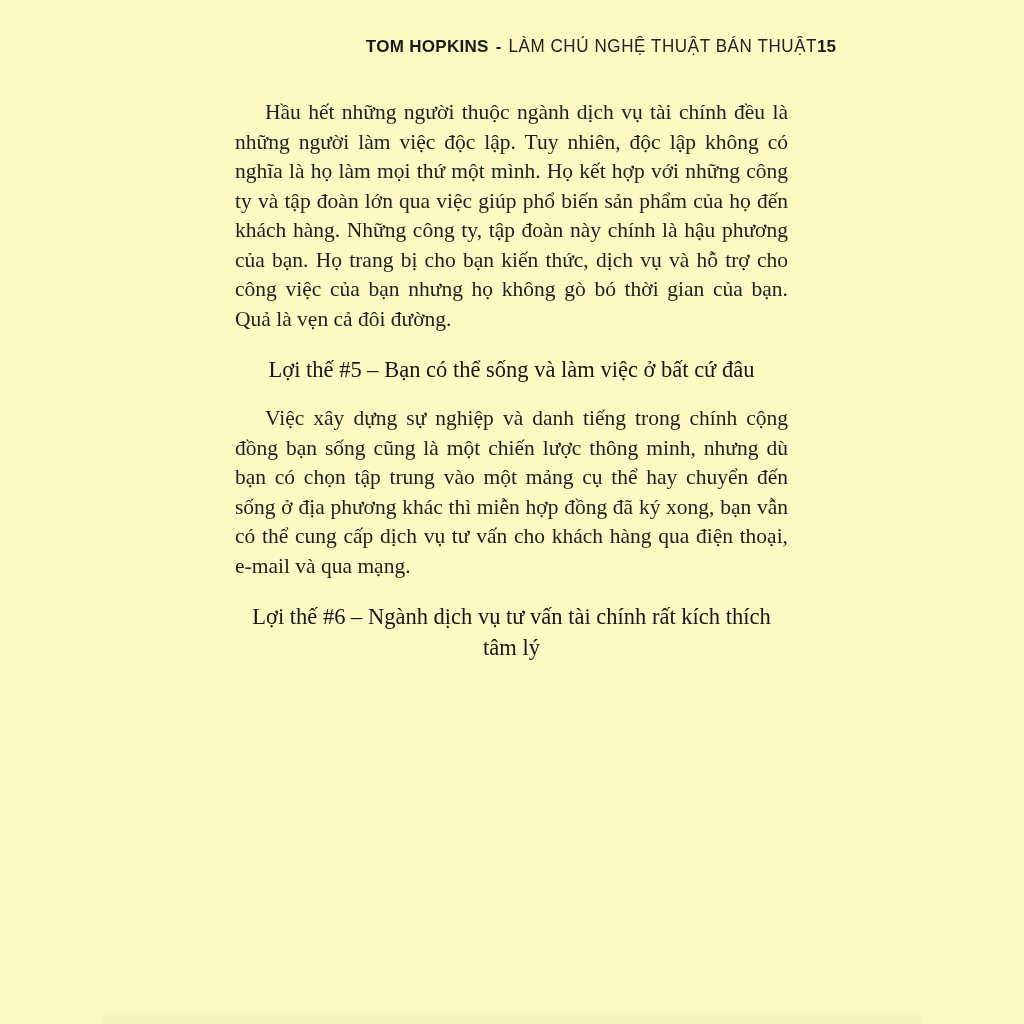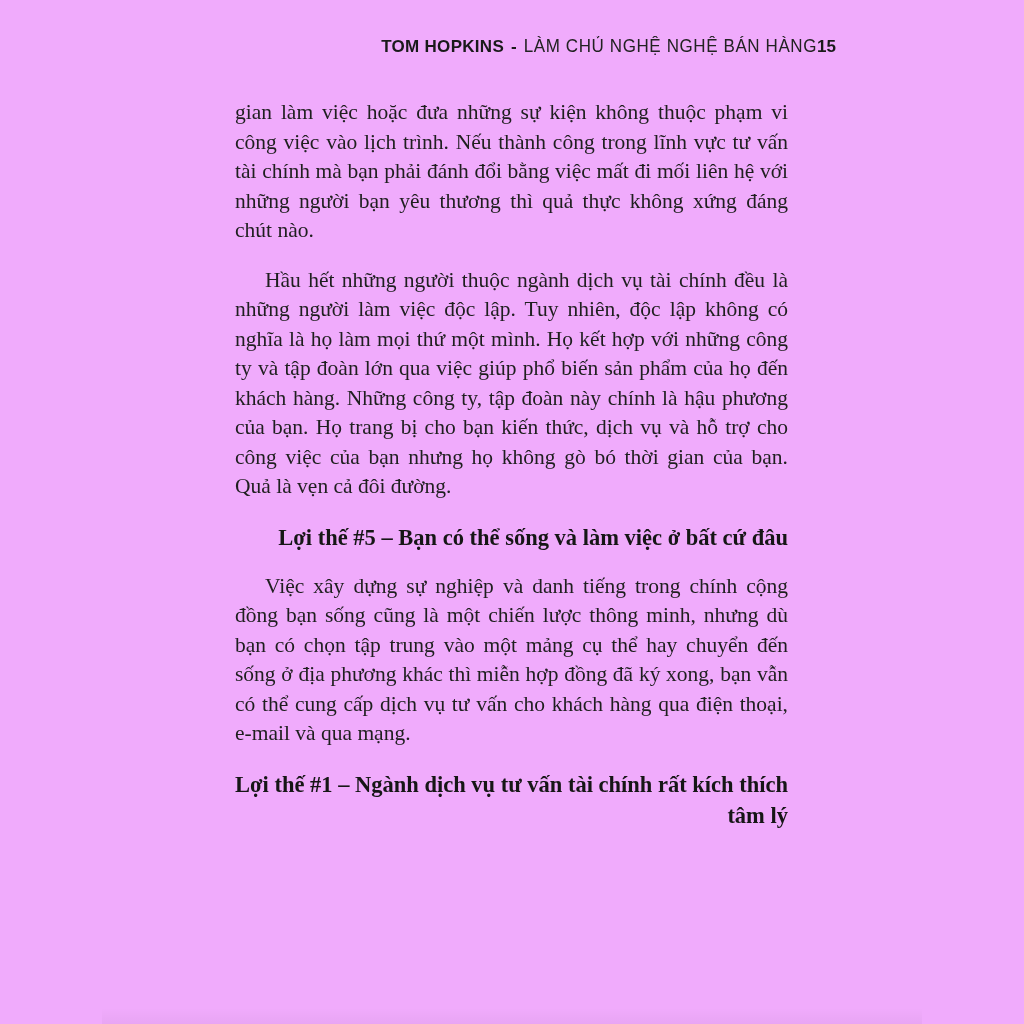--- a/index.html
+++ b/index.html
@@ -4,21 +4,21 @@
 <style>
   html, body {
     margin: 0;
     padding: 0;
     background: #ffffff;
   }
   .page {
     position: relative;
     width: 1024px;
     height: 1024px;
-    background: #f0abfc;
+    background: #fef9c3;
     overflow: hidden;
     color: #1c1c1c;
   }
 
   
   .running-header {
     position: absolute;
     top: 37px;
     right: 188px;
     display: flex;
@@ -60,25 +60,25 @@
   }
   .body-paragraph {
     margin: 0 0 20px 0;
     text-indent: 30px;
   }
   .body-paragraph.no-indent {
     text-indent: 0;
   }
   .section-heading {
     font-family: "Liberation Serif", "DejaVu Serif", serif;
-    font-weight: 700;
+    font-weight: 400;
     font-size: 22.5px;
     line-height: 31px;
     margin: 14px 0 19px 0;
-    text-align: right;
+    text-align: center;
     color: #161616;
   }
 
   
   .page-bottom-shadow {
     position: absolute;
     left: 10%;
     right: 10%;
     bottom: 0;
     height: 16px;
@@ -87,32 +87,31 @@
   }
 </style>
 </head>
 <body>
 
 <div class="page">
 
   <div class="running-header">
     <span class="header-author">TOM HOPKINS</span>
     <span class="header-separator">-</span>
-    <span class="header-title">LÀM CHỦ NGHỆ NGHỆ BÁN HÀNG</span>
+    <span class="header-title">LÀM CHỦ NGHỆ THUẬT BÁN THUẬT</span>
     <span class="header-pagenum">15</span>
   </div>
 
   <div class="text-column">
-    <p class="body-paragraph no-indent">gian làm việc hoặc đưa những sự kiện không thuộc phạm vi công việc vào lịch trình. Nếu thành công trong lĩnh vực tư vấn tài chính mà bạn phải đánh đổi bằng việc mất đi mối liên hệ với những người bạn yêu thương thì quả thực không xứng đáng chút nào.</p>
 
     <p class="body-paragraph">Hầu hết những người thuộc ngành dịch vụ tài chính đều là những người làm việc độc lập. Tuy nhiên, độc lập không có nghĩa là họ làm mọi thứ một mình. Họ kết hợp với những công ty và tập đoàn lớn qua việc giúp phổ biến sản phẩm của họ đến khách hàng. Những công ty, tập đoàn này chính là hậu phương của bạn. Họ trang bị cho bạn kiến thức, dịch vụ và hỗ trợ cho công việc của bạn nhưng họ không gò bó thời gian của bạn. Quả là vẹn cả đôi đường.</p>
 
     <h2 class="section-heading">Lợi thế #5 – Bạn có thể sống và làm việc ở bất cứ đâu</h2>
 
     <p class="body-paragraph">Việc xây dựng sự nghiệp và danh tiếng trong chính cộng đồng bạn sống cũng là một chiến lược thông minh, nhưng dù bạn có chọn tập trung vào một mảng cụ thể hay chuyển đến sống ở địa phương khác thì miễn hợp đồng đã ký xong, bạn vẫn có thể cung cấp dịch vụ tư vấn cho khách hàng qua điện thoại, e-mail và qua mạng.</p>
 
-    <h2 class="section-heading">Lợi thế #1 – Ngành dịch vụ tư vấn tài chính rất kích thích tâm lý</h2>
+    <h2 class="section-heading">Lợi thế #6 – Ngành dịch vụ tư vấn tài chính rất kích thích tâm lý</h2>
 
   </div>
 
   <div class="page-bottom-shadow"></div>
 
 </div>
 
 </body></html>

